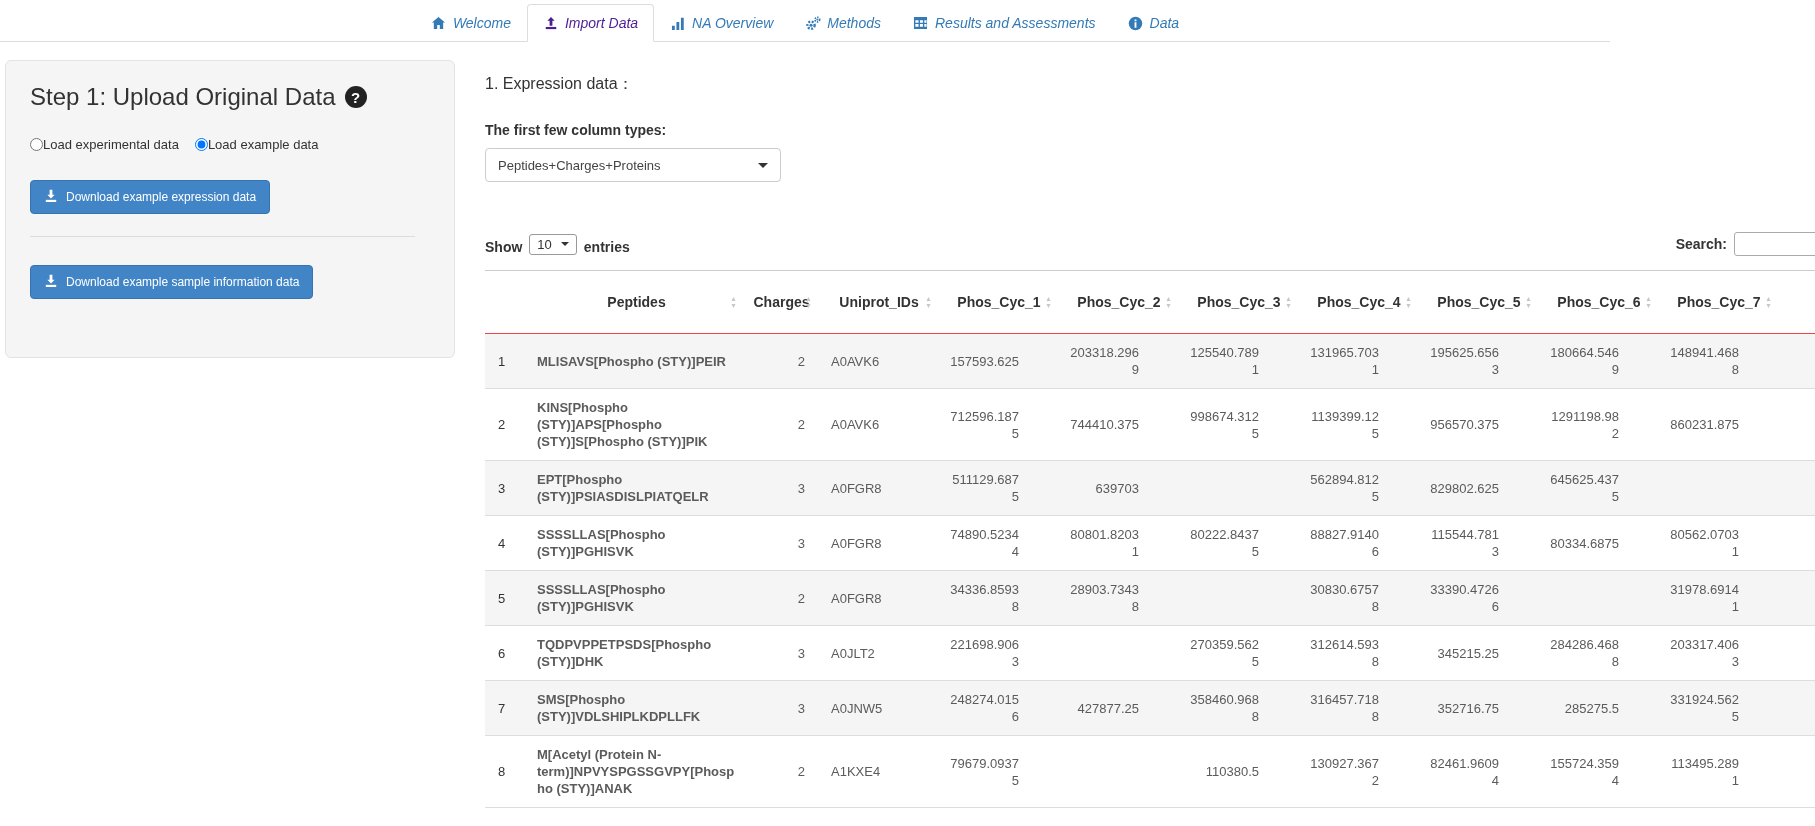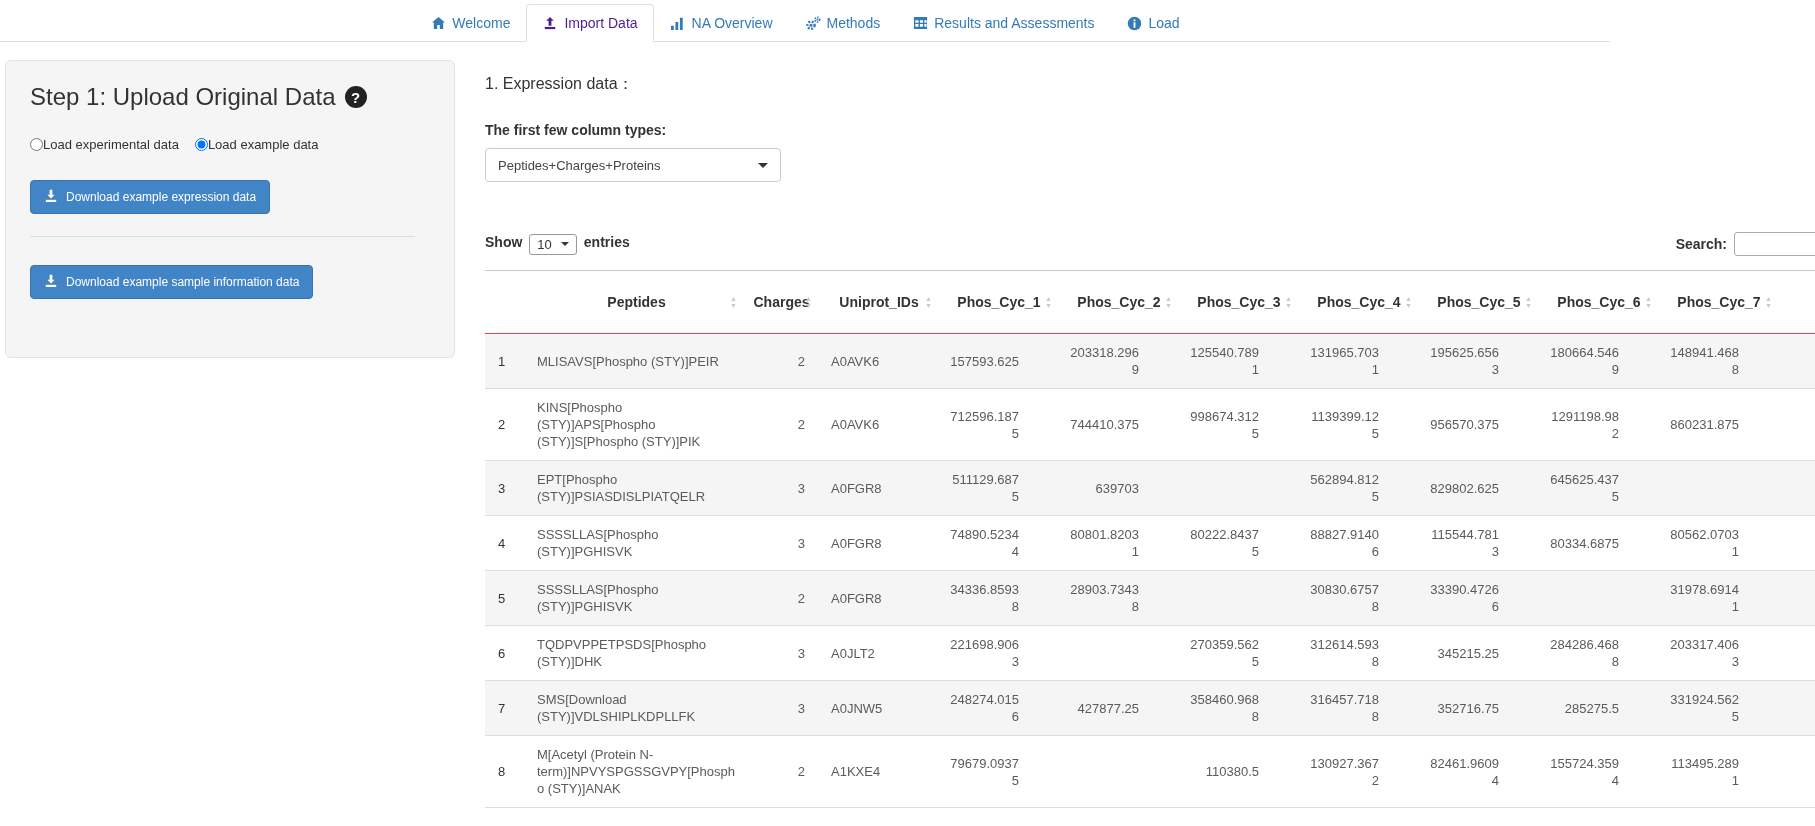--- a/index.html
+++ b/index.html
@@ -9,21 +9,21 @@
   
   .topbar { width:1610px; }
   .logo { text-align:center; margin-top:6px; font-family:"DejaVu Serif",serif;
           font-style:italic; font-weight:bold; font-size:40px; line-height:44px;
           color:#9db6e4; text-shadow:1px 1px 0 #64749e, 2px 3px 3px #aab2c8;
           letter-spacing:1px; }
   .nav-tabs { display:flex; justify-content:center; align-items:flex-end;
               border-bottom:1px solid #ddd; margin-top:4px; }
   .tab { display:flex; align-items:center; gap:6px; padding:10px 15px; font-size:14px;
          color:#337ab7; cursor:pointer; text-decoration:none; border:1px solid transparent;
-         border-radius:4px 4px 0 0; margin-bottom:-1px; }
+         border-radius:4px 4px 0 0; margin-bottom:-1px;font-style:italic; }
   .tab.active { color:#4c1d95; background:#fff; border-color:#ddd #ddd #fff; }
   .tab .ic { display:inline-flex; width:16px; height:15px; align-items:center; justify-content:center; }
 
   
   .content { display:flex; align-items:flex-start; padding:18px 0 0 5px; }
   .sidebar { flex:0 0 450px; }
   .well { background:#f5f5f5; border:1px solid #e3e3e3; border-radius:6px;
           padding:22px 39px 58px 24px; }
   .step-title { display:flex; align-items:center; gap:9px; font-size:24px;
                 font-weight:400; color:#333; }
@@ -45,21 +45,21 @@
   .selectize { margin-top:10px; width:296px; height:34px; border:1px solid #ccc;
                border-radius:4px; background:#fff; display:flex; align-items:center;
                justify-content:space-between; padding:0 12px; font-size:13px;
                color:#444; cursor:pointer; }
   .caret-down { width:0; height:0; border-left:5px solid transparent;
                 border-right:5px solid transparent; border-top:5px solid #333; }
 
   .dt-wrapper { width:1505px; margin-top:50px; }
   .table-controls { width:1505px; display:flex; justify-content:space-between;
                     align-items:center; font-size:14px; }
-  .dt-length { display:flex; align-items:flex-start; gap:7px; font-weight:bold; }
+  .dt-length { display:flex; align-items:flex-end; gap:7px; font-weight:bold; }
   .fake-select { display:inline-flex; align-items:center; gap:9px; border:1px solid #999;
                  border-radius:3px; background:#fff; padding:2px 7px; font-size:13px;
                  font-weight:normal; cursor:pointer; }
   .fake-select .caret-down { border-top-width:4px; border-left-width:4px; border-right-width:4px; }
   .dt-search { display:flex; align-items:center; gap:7px; font-weight:bold; }
   .dt-search input { width:256px; height:24px; border:1px solid #aaa; border-radius:3px;
                      padding:2px 6px; font-size:13px; font-weight:normal; }
 
   
   table.dataTable { table-layout:fixed; width:1505px; border-collapse:collapse; margin-top:14px; }
@@ -68,21 +68,21 @@
              border-bottom:1px solid #ef4444; cursor:pointer; }
   thead th.c0 { cursor:default; }
   .sort { position:absolute; right:7px; top:50%; transform:translateY(-50%);
           display:flex; flex-direction:column; font-size:7px; line-height:6.5px;
           color:#c9c9c9; }
   tbody td { font-size:13px; color:#5b5b5b; padding:10px 8px; vertical-align:middle;
              border-bottom:1px solid #ddd; line-height:17px; word-wrap:break-word; }
   tbody tr.odd { background:#f5f5f5; }
   tbody tr.even { background:#fff; }
   .c0 { width:44px; }  td.c0 { text-align:left; padding-left:13px; color:#333; }
-  .c1 { width:215px; } td.c1 { text-align:left; }
+  .c1 { width:215px; } td.c1 { text-align:left;font-weight:bold; }
   .c2 { width:75px; }  td.c2 { text-align:right; padding-right:14px; }
   .c3 { width:120px; } td.c3 { text-align:left; padding-left:12px; }
   .c4,.c5,.c6,.c7,.c8,.c9,.c10 { width:120px; }
   td.c4,td.c5,td.c6,td.c7,td.c8,td.c9,td.c10 { text-align:right; padding-right:40px; }
   .c11 { width:211px; }
 </style>
 </head>
 <body>
 
 <div class="topbar">
@@ -131,21 +131,21 @@
       </span>
       <span>Results and Assessments</span>
     </a>
     <a class="tab">
       <span class="ic">
         <svg width="15" height="15" viewBox="0 0 16 16">
             <circle cx="8" cy="8" r="7.2" fill="currentColor"></circle>
             <path fill="#fff" d="M7 6.6h2V12.4H7zM7 3.6h2v1.9H7z"></path>
           </svg>
       </span>
-      <span>Load</span>
+      <span>Data</span>
     </a>
   </nav>
 </div>
 
 <div class="content">
 
   <aside class="sidebar">
     <div class="well">
       <h2 class="step-title">
         <span>Step 1: Upload Original Data</span>
@@ -334,21 +334,21 @@
               <td class="c5"></td>
               <td class="c6">270359.5625</td>
               <td class="c7">312614.5938</td>
               <td class="c8">345215.25</td>
               <td class="c9">284286.4688</td>
               <td class="c10">203317.4063</td>
               <td class="c11"></td>
             </tr>
             <tr class="odd">
               <td class="c0">7</td>
-              <td class="c1">SMS[Download (STY)]VDLSHIPLKDPLLFK</td>
+              <td class="c1">SMS[Phospho (STY)]VDLSHIPLKDPLLFK</td>
               <td class="c2">3</td>
               <td class="c3">A0JNW5</td>
               <td class="c4">248274.0156</td>
               <td class="c5">427877.25</td>
               <td class="c6">358460.9688</td>
               <td class="c7">316457.7188</td>
               <td class="c8">352716.75</td>
               <td class="c9">285275.5</td>
               <td class="c10">331924.5625</td>
               <td class="c11"></td>

